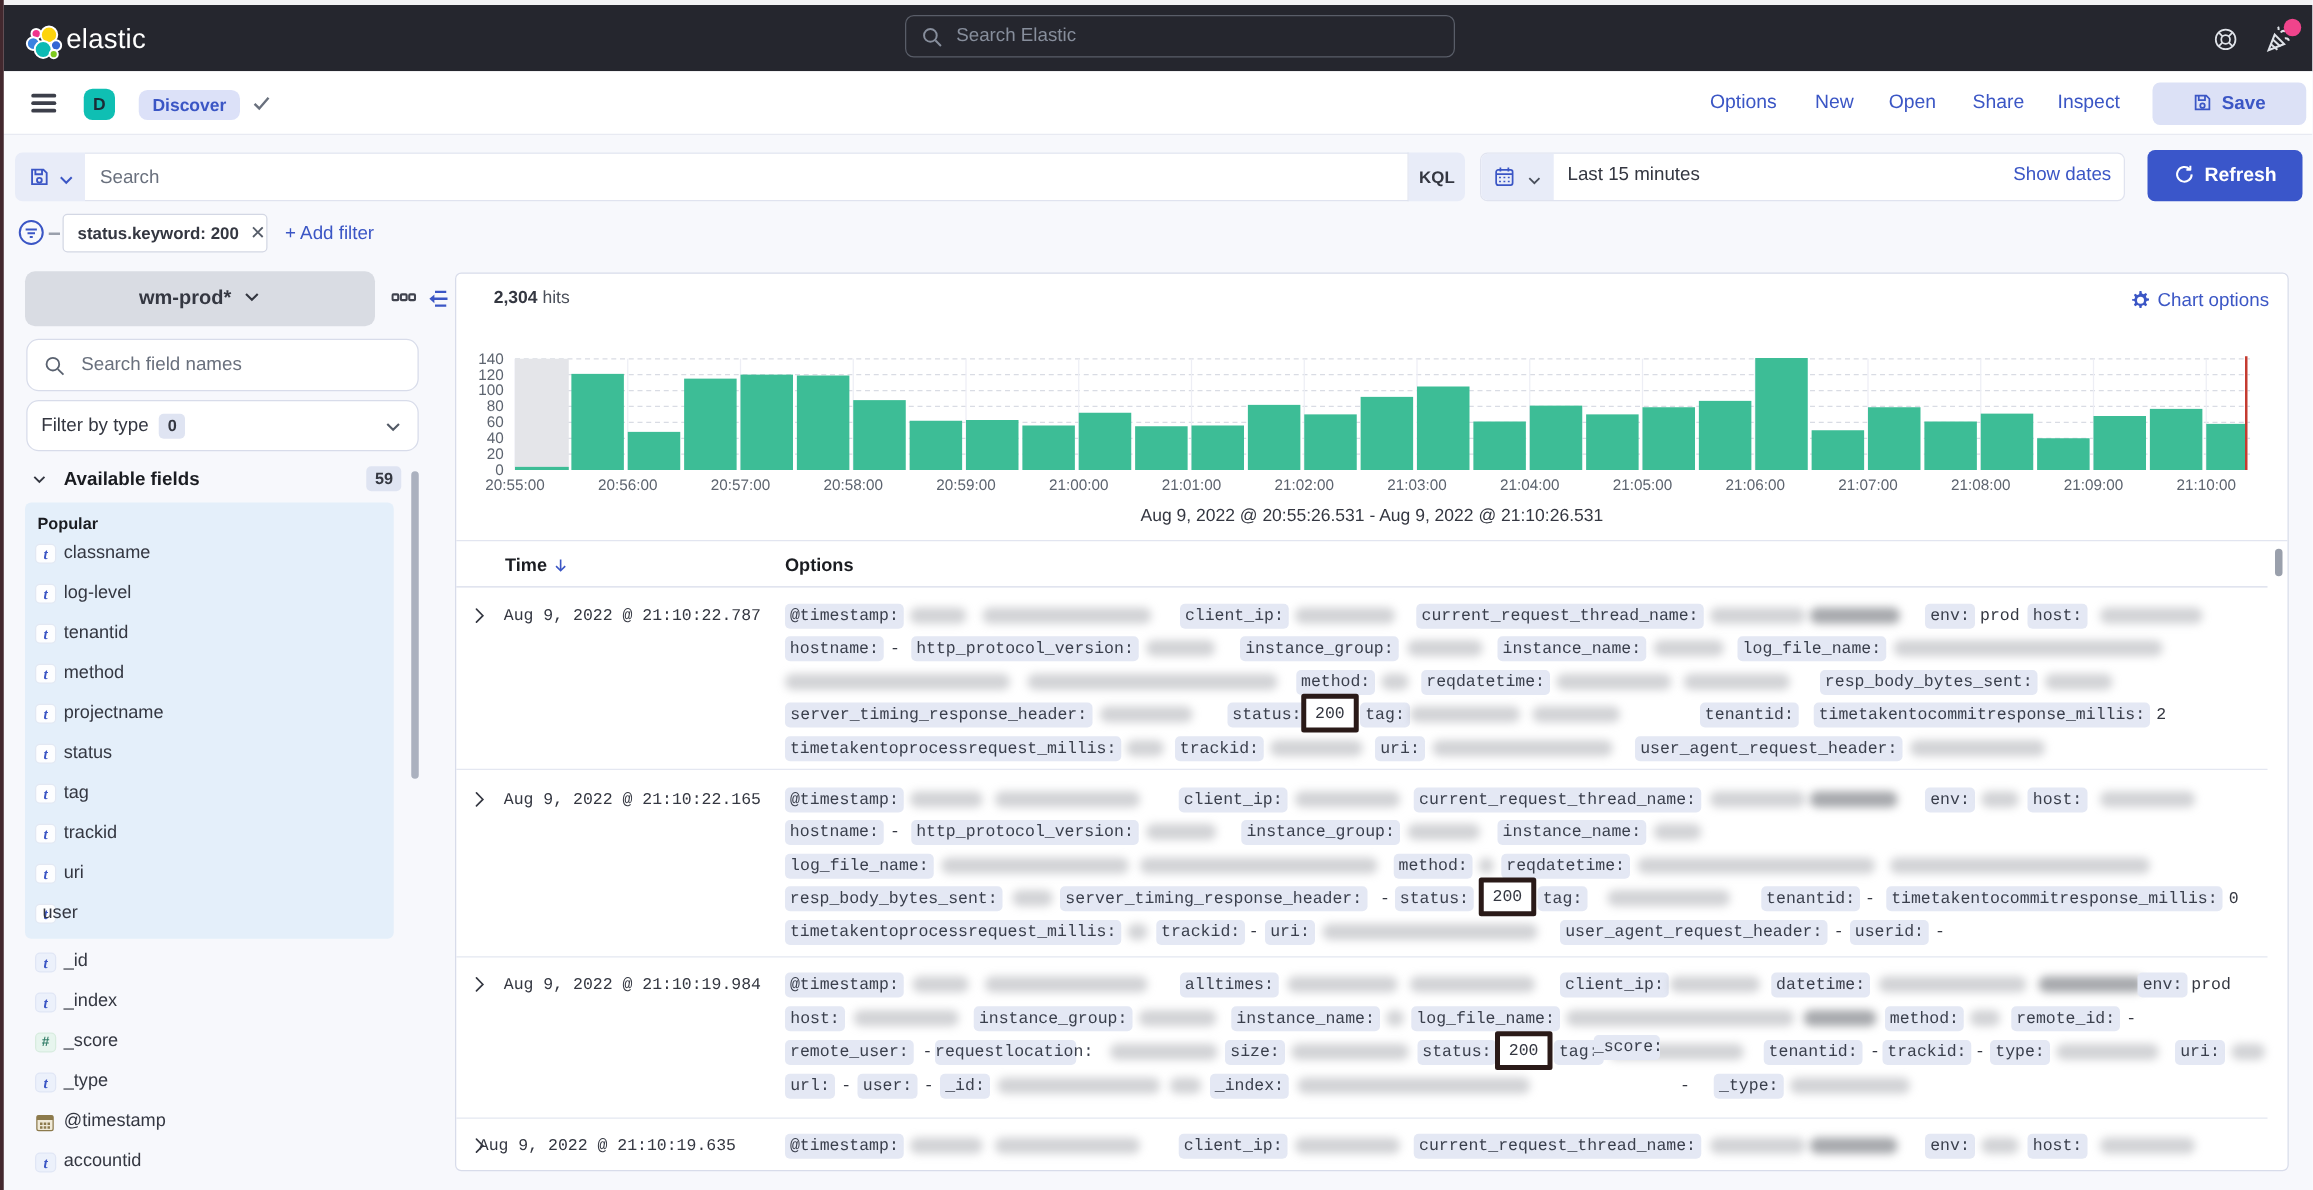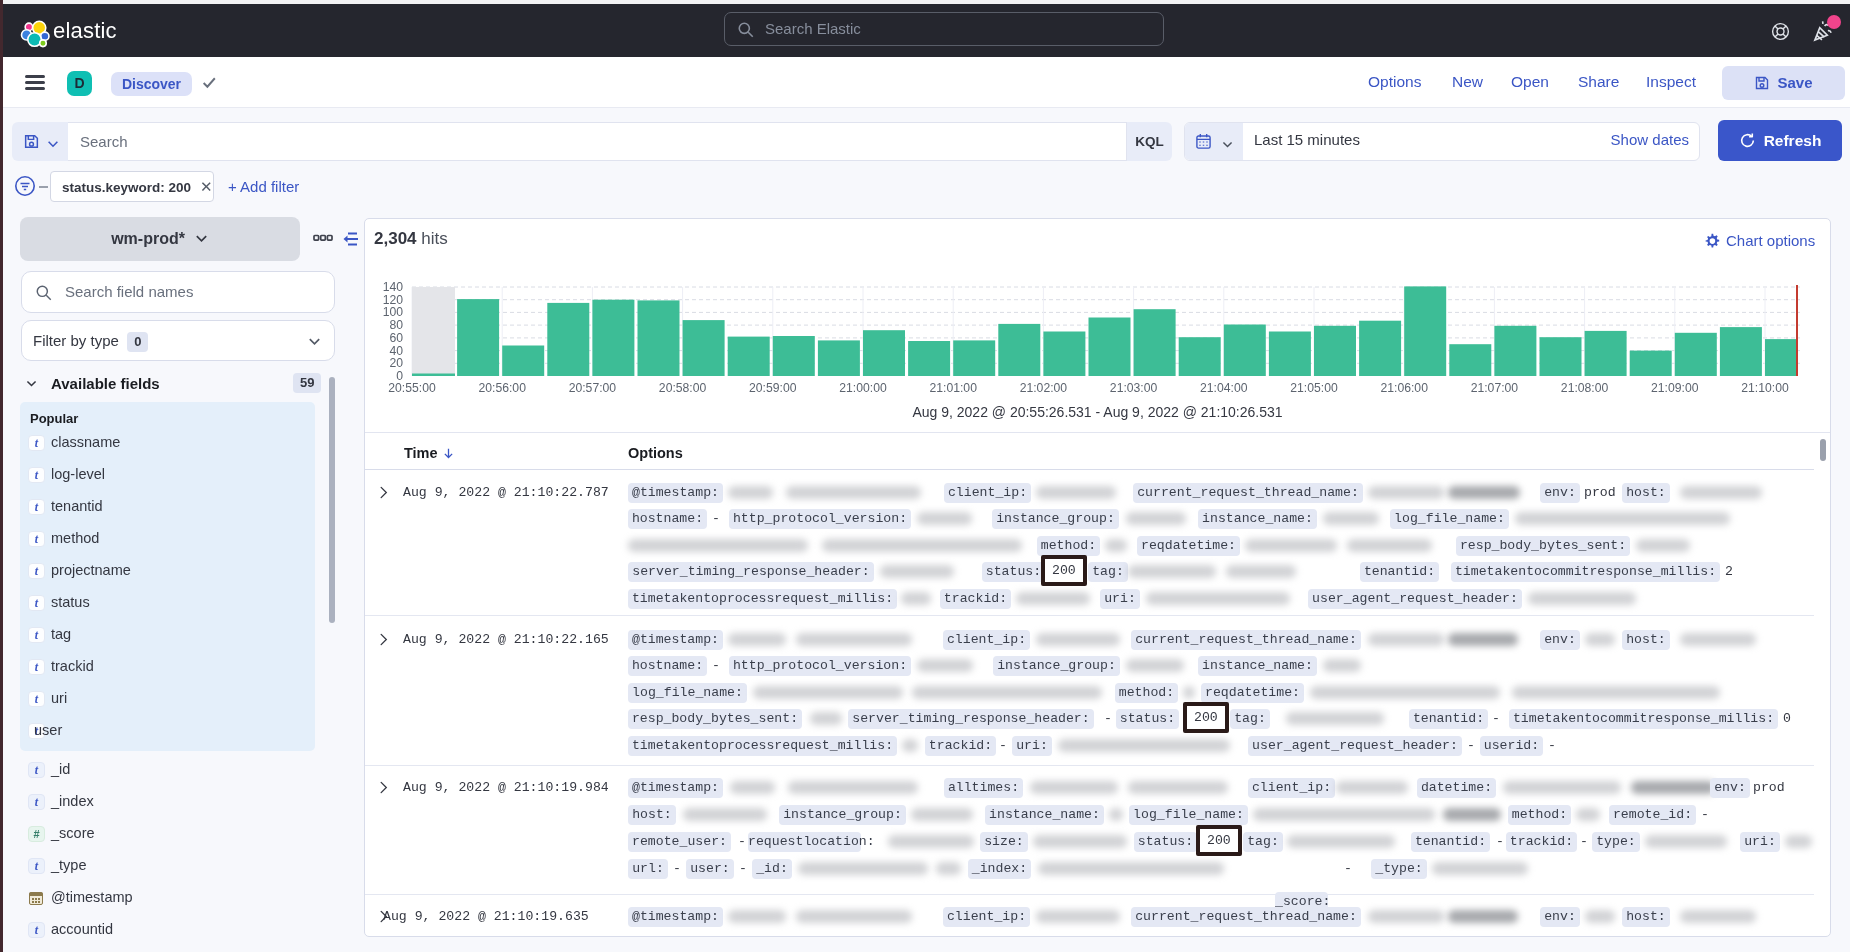--- a/index.html
+++ b/index.html
@@ -62,21 +62,21 @@
   color:#3b56c5; font-family:"Liberation Serif",serif; font-style:italic; font-weight:700; font-size:12px;
   text-align:center; line-height:14px; }
 .tok2 { background:#ecf1fb; border-color:#e0e6f5; }
 .tokn { background:#e7f5ee; border-color:#d8ecdf; color:#357f6a; font-style:normal; font-family:"Liberation Sans",sans-serif; font-size:11px; }
 .calic { position:absolute; }
 .fname { position:absolute; color:#343741; font-size:14.5px; }
 #sbscroll { position:absolute; left:329px; top:377px; width:6px; height:246px; background:#abb1bf; border-radius:3px; }
 
 #panel { position:absolute; left:364px; top:218px; width:1467px; height:719px; background:#fff;
   border:1px solid #d8dcea; border-radius:5px; }
-#hits { position:absolute; left:374px; top:229px; font-size:17px; color:#343741; }
+#hits { position:absolute; left:395px; top:229px; font-size:14px; color:#343741; }
 #hits b { font-weight:700; } #hits span { color:#4a4f5a; }
 #chopt { position:absolute; left:1704px; top:232px; color:#3b56c5; font-size:15px; font-weight:500; }
 #chopt svg { vertical-align:-3px; margin-right:6px; }
 #chart { position:absolute; left:370px; top:280px; }
 .axt { font-size:12.2px; fill:#5d646f; font-family:"Liberation Sans",sans-serif; }
 #subtitle { position:absolute; left:364px; top:404px; width:1467px; text-align:center; color:#343741; font-size:14px; }
 #tdiv { position:absolute; left:365px; top:432px; width:1465px; height:1px; background:#e2e5f0; }
 #thtime { position:absolute; left:404px; top:445px; color:#1a1c21; font-weight:700; font-size:14.5px; }
 #thdoc { position:absolute; left:628px; top:445px; color:#1a1c21; font-weight:700; font-size:14.5px; }
 #thborder { position:absolute; left:365px; top:469px; width:1449px; height:1px; background:#d8dcea; }
@@ -527,21 +527,21 @@
 <span class="bl" style="left:1785px;top:835px;width:27px"></span>
 <span class="fc" style="left:628px;top:859px;width:40px">url:</span>
 <span class="pv" style="left:673px;top:859px">-</span>
 <span class="fc" style="left:686px;top:859px;width:48px">user:</span>
 <span class="pv" style="left:739px;top:859px">-</span>
 <span class="fc" style="left:752px;top:859px;width:40px">_id:</span>
 <span class="bl" style="left:798px;top:862px;width:130px"></span>
 <span class="bl" style="left:936px;top:862px;width:25px"></span>
 <span class="fc" style="left:968px;top:859px;width:63px">_index:</span>
 <span class="bl" style="left:1038px;top:862px;width:186px"></span>
-<span class="fc" style="left:1275px;top:892px;width:53px">_score:</span>
+<span class="fc" style="left:1275px;top:828px;width:53px">_score:</span>
 <span class="pv" style="left:1344px;top:859px">-</span>
 <span class="fc" style="left:1371px;top:859px;width:56px">_type:</span>
 <span class="bl" style="left:1432px;top:862px;width:96px"></span>
 <span class="fc" style="left:628px;top:907px;width:95px">@timestamp:</span>
 <span class="bl" style="left:728px;top:910px;width:58px"></span>
 <span class="bl" style="left:796px;top:910px;width:116px"></span>
 <span class="fc" style="left:943px;top:907px;width:87px">client_ip:</span>
 <span class="bl" style="left:1036px;top:910px;width:84px"></span>
 <span class="fc" style="left:1131px;top:907px;width:230px">current_request_thread_name:</span>
 <span class="bl" style="left:1368px;top:910px;width:76px"></span>

